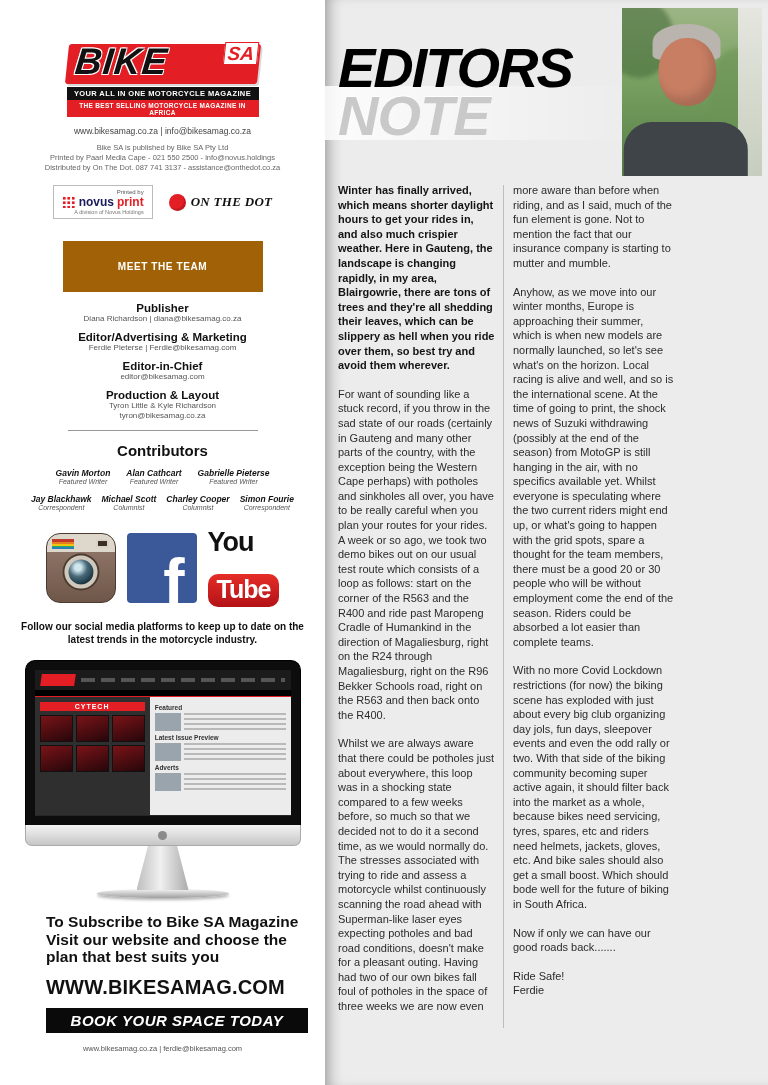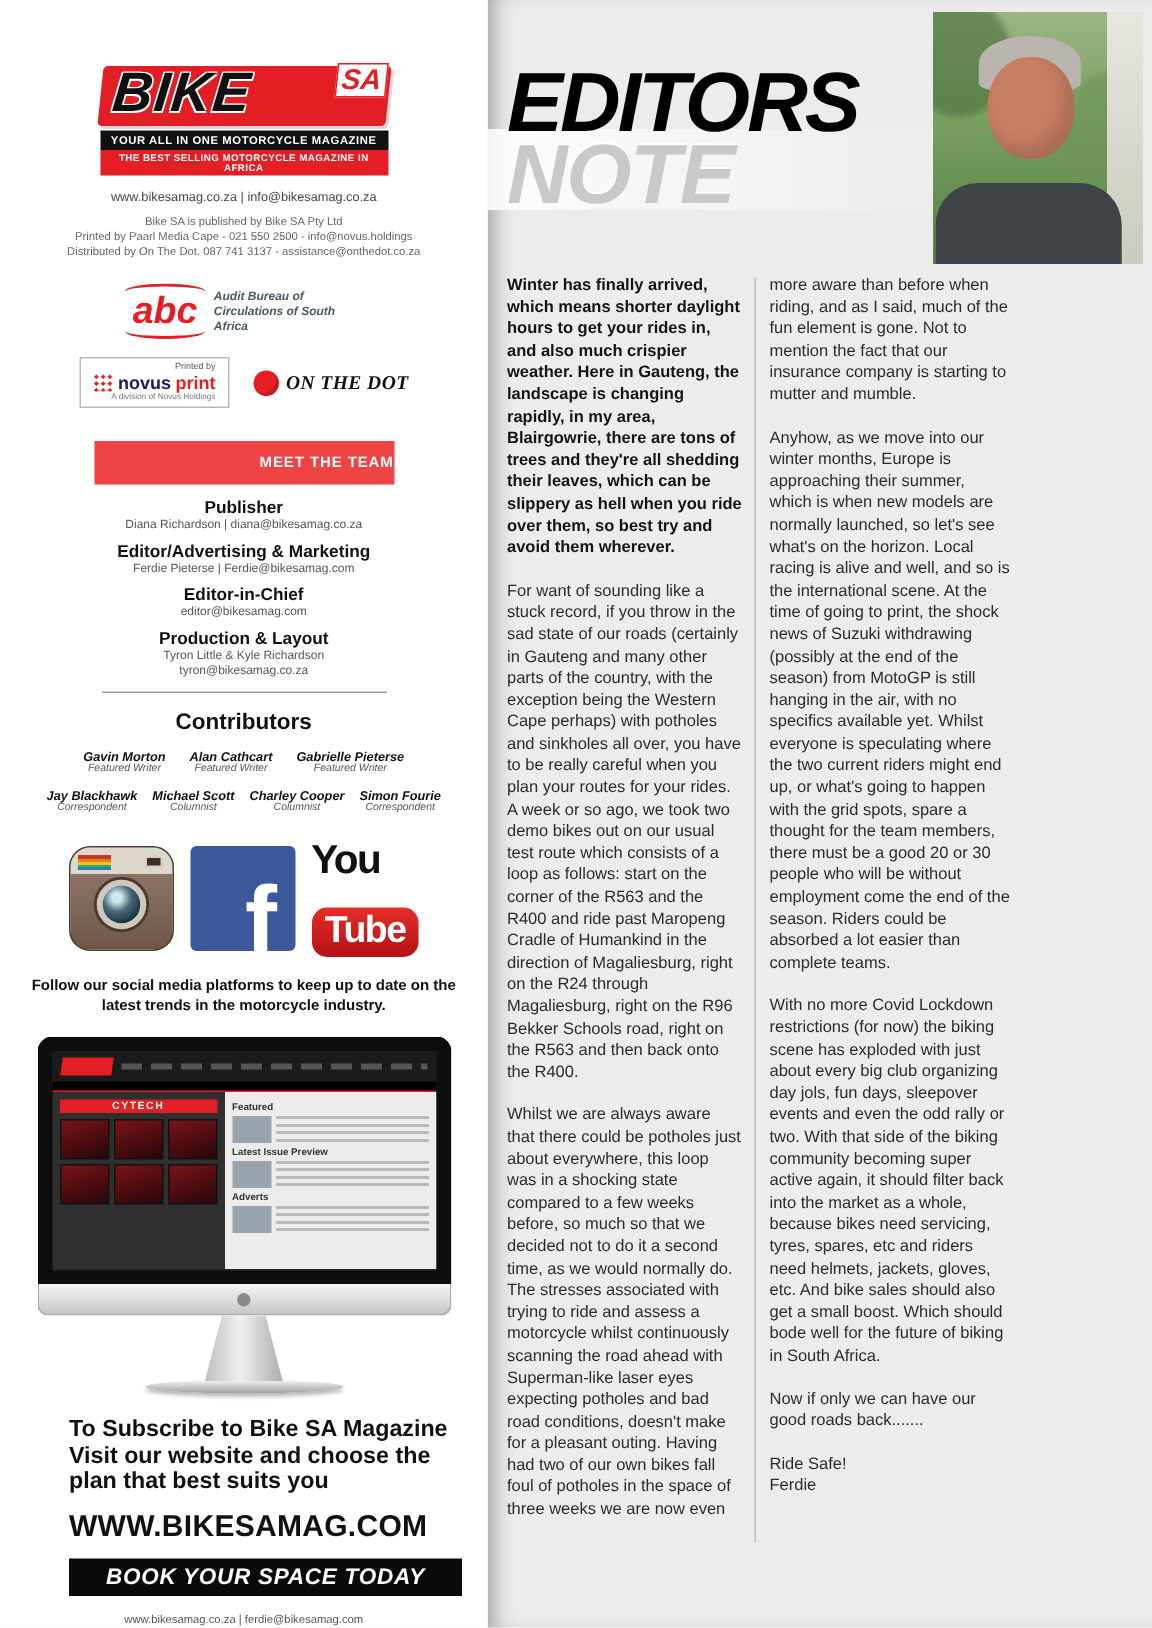--- a/index.html
+++ b/index.html
@@ -34,21 +34,21 @@
   .novus-printedby { font-size:6px; color:#555; }
   .novus-name { display:flex; align-items:center; justify-content:center; gap:3px; font-size:12px; font-weight:bold; }
   .novus-a { color:#1a1a5e; } .novus-b { color:#e31e24; }
   .novus-dots { width:14px; height:12px; display:inline-block;
     background:radial-gradient(circle,#e31e24 1.3px,transparent 1.4px); background-size:4.5px 4.5px; }
   .novus-division { font-size:5.5px; color:#777; }
   .otd { display:flex; align-items:center; gap:5px;font-family:Liberation Serif, serif; }
   .otd-dot { width:17px; height:17px; border-radius:50%; background:#e31e24; display:inline-block; box-shadow:inset -2px -2px 0 rgba(0,0,0,.15); }
   .otd-text { font-size:13px; font-weight:900; font-style:italic; color:#111; letter-spacing:.3px; }
 
-  .team-bar { margin:22px auto 0; width:200px; background:#ef4444; color:#fff; text-align:right; font-size:10px; font-weight:bold; padding:9px 0; letter-spacing:.6px; }
+  .team-bar { margin:22px auto 0; width:200px; background:#a16207; color:#fff; text-align:center; font-size:10px; font-weight:bold; padding:20px 0; letter-spacing:.6px; }
   .team-list { margin-top:10px; text-align:center; }
   .team-entry { margin-bottom:7px; }
   .team-role { font-size:11.5px; font-weight:bold; color:#111; }
   .team-line { font-size:8px; color:#555; line-height:10px; }
   .team-rule { width:190px; border:none; border-top:1px solid #999; margin:9px auto 0; }
 
   .contrib-title { margin-top:11px; text-align:center; font-size:15px; font-weight:bold; color:#111; }
   .contrib-row { margin-top:9px; display:flex; justify-content:center; gap:16px;font-style:italic; }
   .contrib-row.r2 { gap:10px; }
   .contrib { text-align:center; }
@@ -139,24 +139,20 @@
   </div>
 
   <div class="contact-top">www.bikesamag.co.za | info@bikesamag.co.za</div>
 
   <div class="pub-info">
     <div>Bike SA is published by Bike SA Pty Ltd</div>
     <div>Printed by Paarl Media Cape - 021 550 2500 - info@novus.holdings</div>
     <div>Distributed by On The Dot. 087 741 3137 - assistance@onthedot.co.za</div>
   </div>
 
-  <div class="abc-row">
-    <span class="abc-mark">abc</span>
-    <span class="abc-text">Audit Bureau of Circulations of South Africa</span>
-  </div>
 
   <div class="print-row">
     <div class="novus-box">
       <div class="novus-printedby">Printed by</div>
       <div class="novus-name">
         <span class="novus-dots"></span>
         <span class="novus-a">novus</span>
         <span class="novus-b">print</span>
       </div>
       <div class="novus-division">A division of Novus Holdings</div>

